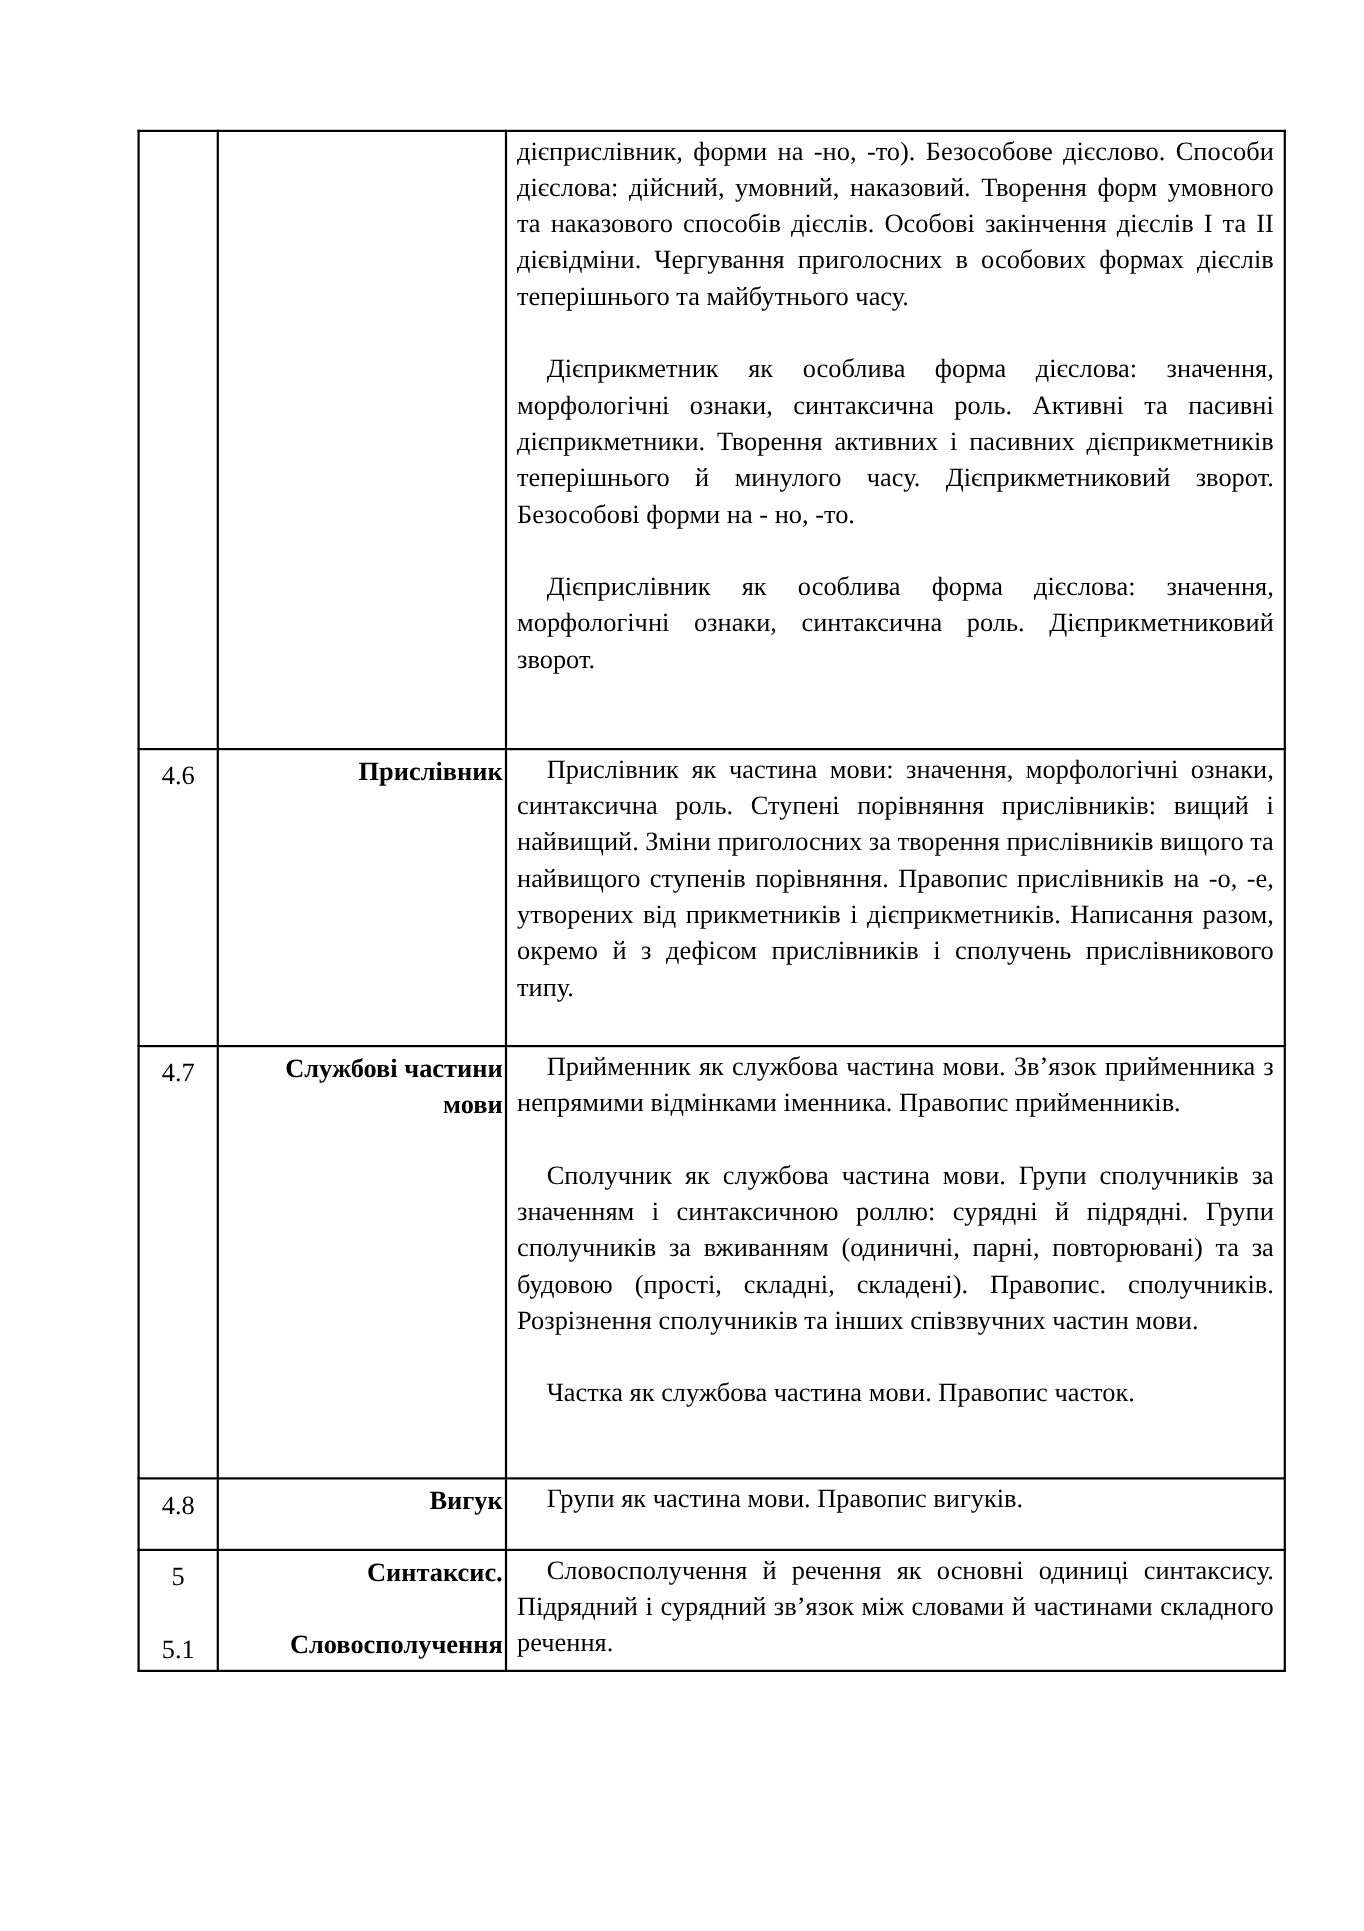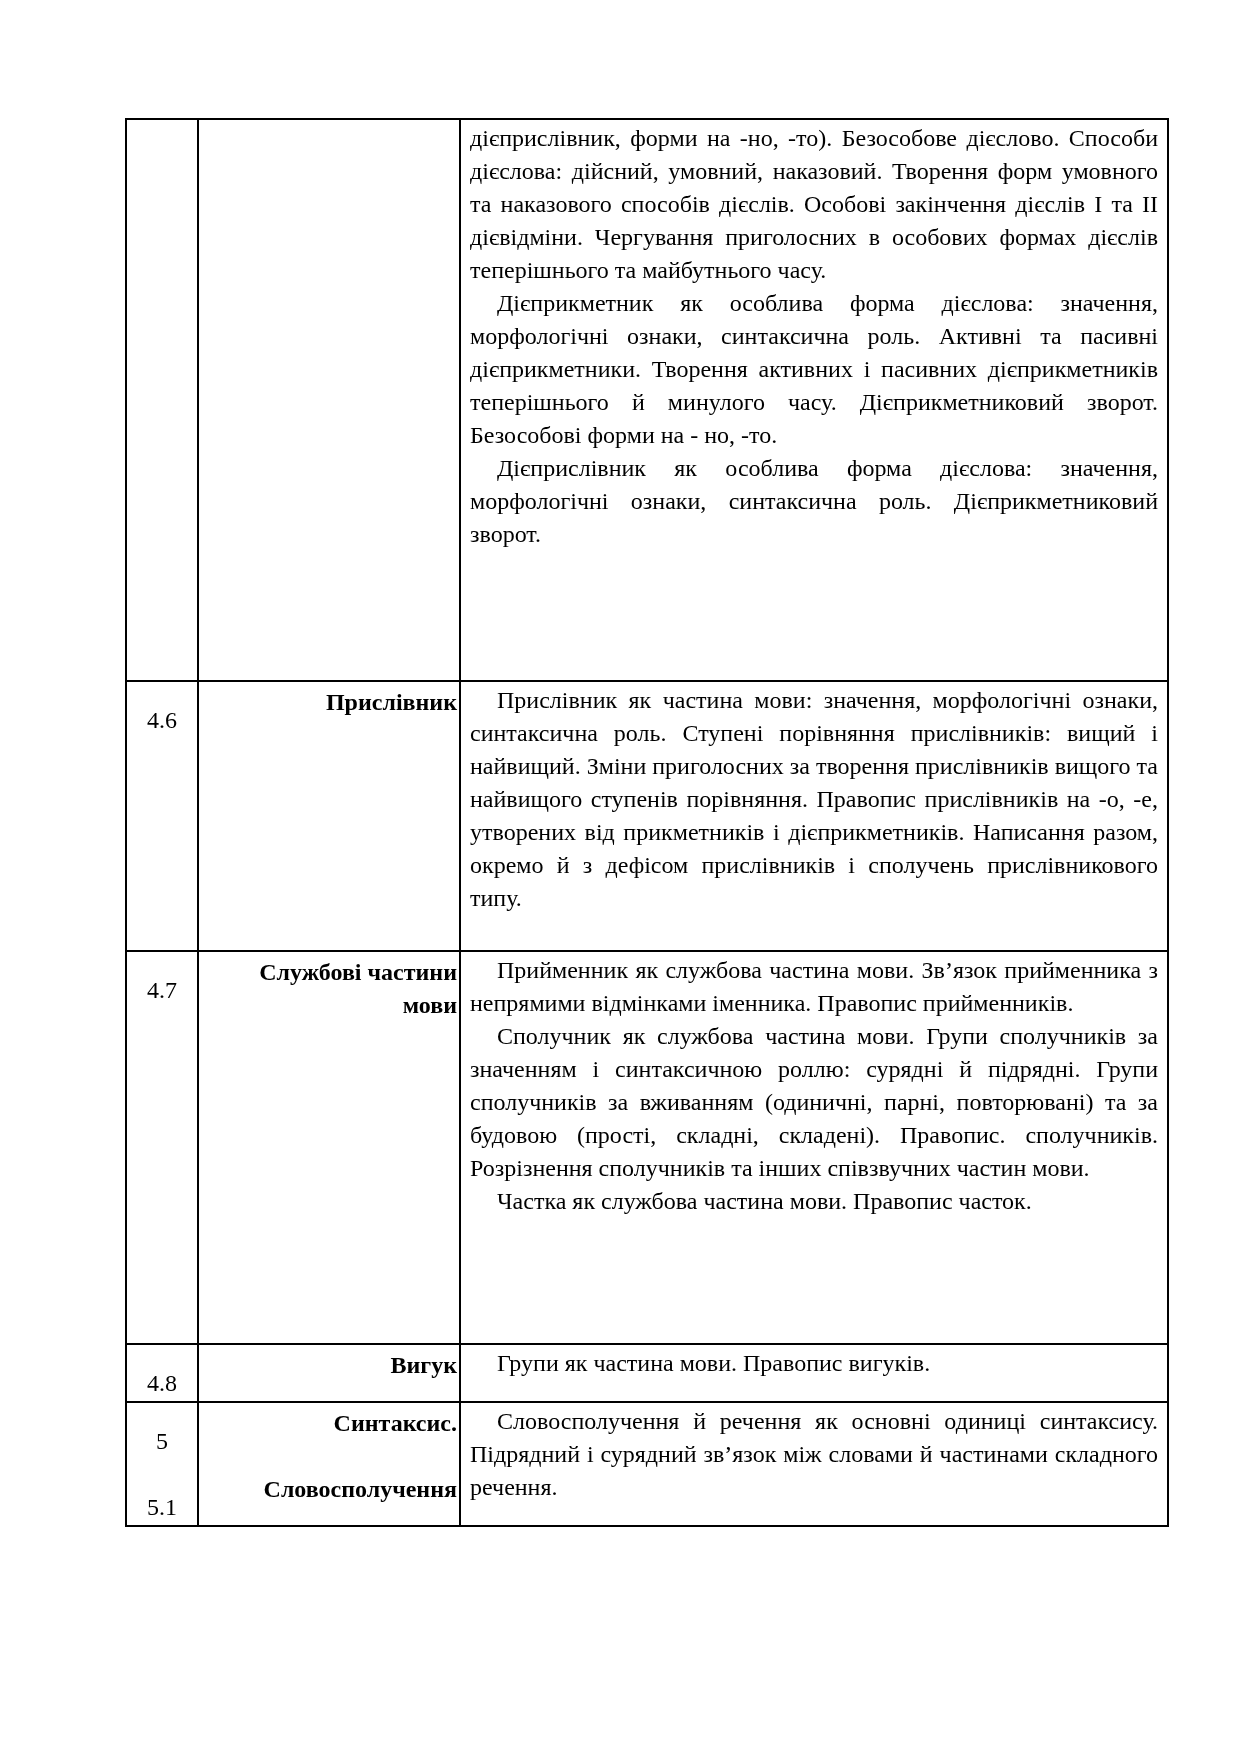--- a/index.html
+++ b/index.html
@@ -19,45 +19,45 @@
     table-layout:fixed;
   }
   table.doc td{
     border:2px solid #000;
     vertical-align:top;
     font-size:24px;
     line-height:33px;
   }
   td.num{
     text-align:center;
-    padding-top:22px;
+    padding-top:8px;
     margin-left:20px;
   }
   td.title{
     text-align:right;
     font-weight:bold;
     padding:4px 2px 0 2px;
   }
   td.desc{
     padding:2px 9px 0 9px;
     text-align:justify;
   }
   td.desc p{
     margin:0;
     text-indent:27px;
     text-align:justify;
   }
   td.desc p.no-indent{text-indent:0;}
-  td.desc p + p{}
+  td.desc p + p{margin-top:33px;}
   td.desc p.force-justify{text-align-last:justify;}
   .stack-gap{margin-top:33px;}
   .r0{height:562px;}
   .r1{height:270px;}
   .r2{height:393px;}
-  .r3{height:47px;}
+  .r3{height:65px;}
   .r4{height:110px;}
   .r5{height:132px;}
 </style>
 </head>
 <body>
 
 <div class="page">
   <table class="doc">
     <colgroup>
       <col style="width:72px">

